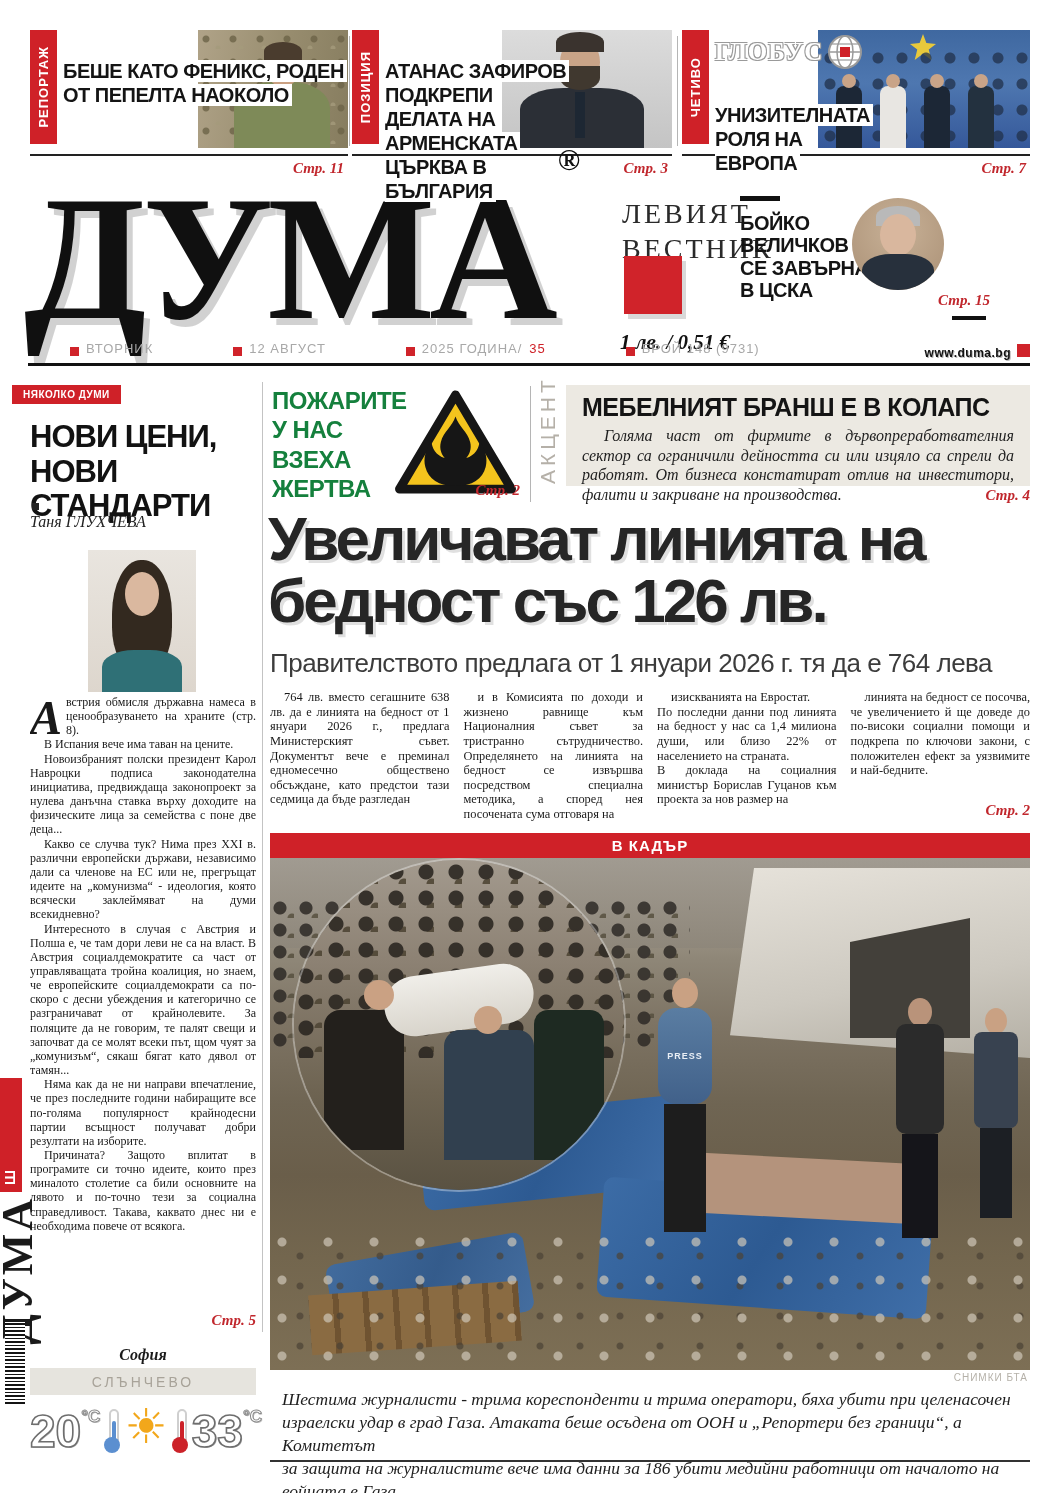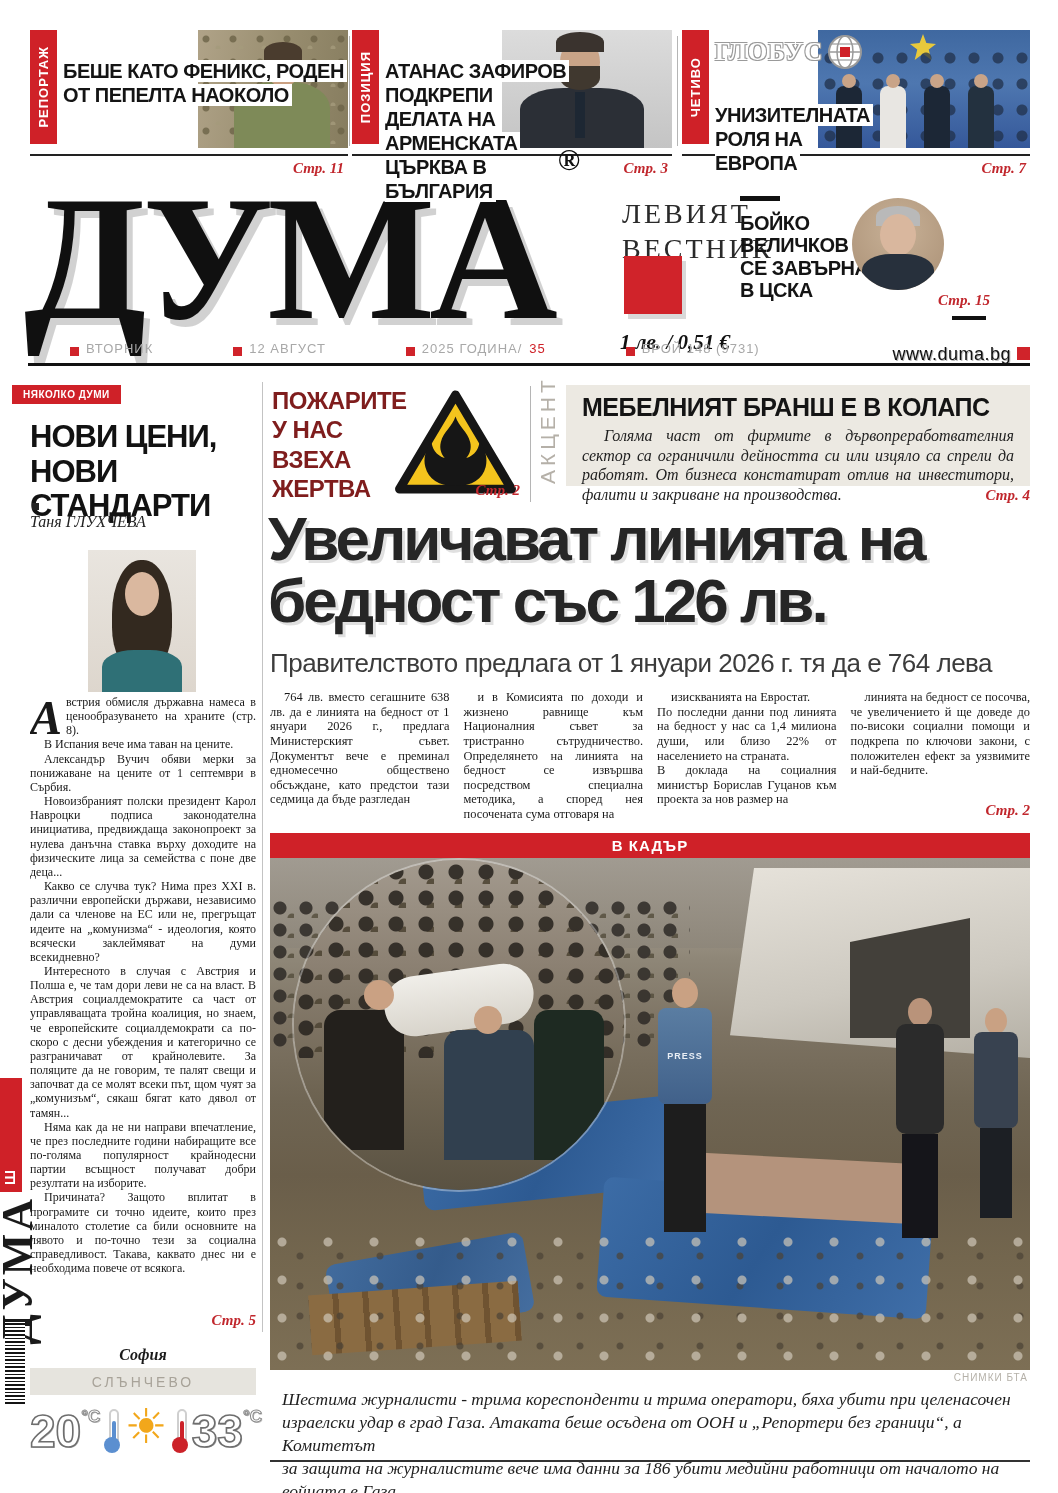--- a/index.html
+++ b/index.html
@@ -67,21 +67,21 @@
   .promo-title{left:740px;top:212px;width:140px;font-family:"Liberation Sans",sans-serif;
        font-weight:bold;font-size:20px;line-height:1.12;color:#141414;letter-spacing:-0.5px;}
   .promo-photo{left:852px;top:198px;width:92px;height:92px;border-radius:50%;overflow:hidden;
        background:radial-gradient(circle at 50% 35%,#c8b197,#a98f74);}
   .promo-photo .hair{position:absolute;left:24px;top:8px;width:44px;height:20px;border-radius:50% 50% 0 0;background:#b9b9b9;}
   .promo-photo .face{position:absolute;left:28px;top:16px;width:36px;height:42px;border-radius:50%;background:#d9b79e;}
   .promo-photo .suit{position:absolute;left:10px;top:56px;width:72px;height:40px;border-radius:40% 40% 0 0;background:#27303c;}
   .promo-page{left:938px;top:292px;}
   .promo-line{left:952px;top:316px;width:34px;height:4px;background:#111;}
   .website{left:0;top:344px;width:1030px;text-align:right;font-family:"Liberation Sans",sans-serif;
-       font-weight:normal;font-size:18px;color:#111;letter-spacing:0.5px;text-shadow:1px 1px 0 #bbb;}
+       font-weight:bold;font-size:12px;color:#111;letter-spacing:0.5px;text-shadow:1px 1px 0 #bbb;}
   .website .wsq{display:inline-block;width:13px;height:13px;background:#d0232a;margin-left:6px;}
   .dateline{left:30px;top:341px;display:flex;gap:40px;font-family:"Liberation Sans",sans-serif;
        font-size:13px;color:#a8a8a8;letter-spacing:1px;align-items:center;}
   .dl-item{display:flex;align-items:flex-end;gap:7px;padding-left:40px;}
   .dl-sq{width:9px;height:9px;background:#d0232a;display:inline-block;}
   .dl-hl{color:#cf2128;}
   .mainrule{left:28px;top:363px;width:1002px;height:3px;background:#111;}
 
   
   .colsep{left:262px;top:382px;width:1px;height:950px;background:#c3c3c3;}
@@ -121,21 +121,21 @@
   .spine-red{left:0;top:1078px;width:22px;height:114px;background:#cf2128;}
   .spine-red span{position:absolute;left:2px;bottom:6px;color:#fff;font-family:"Liberation Sans",sans-serif;
        font-weight:bold;font-size:15px;transform:rotate(-90deg);}
   .spine-duma{left:-8px;top:1196px;writing-mode:vertical-rl;transform:rotate(180deg);
        font-weight:bold;font-size:44px;letter-spacing:3px;color:#1a1a1a;}
   .barcode{left:5px;top:1322px;width:20px;height:82px;
        background:repeating-linear-gradient(0deg,#141414 0 1.6px,#fff 1.6px 3.6px);}
 
   
   .fire-title{left:272px;top:386px;width:128px;font-family:"Liberation Sans",sans-serif;font-weight:bold;
-       font-size:24px;line-height:1.22;color:#7f1d1d;letter-spacing:-0.5px;}
+       font-size:24px;line-height:1.22;color:#15803d;letter-spacing:-0.5px;}
   .fire-icon{left:388px;top:386px;}
   .fire-page{left:400px;top:482px;width:120px;text-align:right;}
   .firesep{left:530px;top:386px;width:1px;height:116px;background:#b5b5b5;}
   .akc-label{left:536px;top:388px;height:96px;writing-mode:vertical-rl;transform:rotate(180deg);
        font-family:"Liberation Sans",sans-serif;font-size:21px;letter-spacing:4px;color:#b5b0a8;}
   .akc-box{left:566px;top:385px;width:464px;height:101px;background:#ece9e2;padding:8px 16px 0 16px;box-sizing:border-box;}
   .akc-title{font-family:"Liberation Sans",sans-serif;font-weight:bold;font-size:25px;color:#141414;letter-spacing:-0.5px;}
   .akc-body{margin-top:4px;font-style:italic;font-size:16px;line-height:1.22;color:#1e1e1e;text-align:justify;text-indent:22px;}
   .akc-page{left:870px;top:487px;width:160px;text-align:right;}
 
@@ -170,21 +170,21 @@
   .gp-pallet{position:absolute;left:40px;top:430px;width:210px;height:60px;transform:rotate(-4deg);
        background:repeating-linear-gradient(90deg,#8a6b42 0 24px,#6f5331 24px 30px);}
   .gp-debris{position:absolute;left:0;bottom:0;width:100%;height:140px;
        background-image:radial-gradient(circle 4px at 12px 12px,#cfc7b8 4px,transparent 5px),
                         radial-gradient(circle 3px at 30px 26px,#4c4336 3px,transparent 4px);
        background-size:46px 38px,40px 30px;opacity:.7;}
   .fig{position:absolute;}
   .fig .head{position:absolute;border-radius:50%;background:#c9a183;}
   .fig-press{left:380px;top:120px;width:70px;height:260px;}
   .fig-press .head{left:22px;top:0;width:26px;height:30px;}
-  .fig-press .vest{position:absolute;left:8px;top:30px;width:54px;height:96px;border-radius:8px;
+  .fig-press .vest{position:absolute;left:8px;top:30px;width:54px;height:96px;border-radius:18px;
        background:linear-gradient(180deg,#5a7da2,#41618a);display:flex;align-items:center;justify-content:center;}
   .fig-press .vest span{color:#e8eef5;font-family:"Liberation Sans",sans-serif;font-weight:bold;font-size:9px;letter-spacing:1px;}
   .fig-press .legs{position:absolute;left:14px;top:126px;width:42px;height:128px;background:#1d1d1d;}
   .fig-right{left:620px;top:140px;width:60px;height:240px;}
   .fig-right .head{left:18px;top:0;width:24px;height:28px;background:#b9937a;}
   .fig-right .body{position:absolute;left:6px;top:26px;width:48px;height:110px;border-radius:10px;background:#2b2b2b;}
   .fig-right .legs{position:absolute;left:12px;top:136px;width:36px;height:104px;background:#15151a;}
   .fig-far{left:700px;top:150px;width:54px;height:210px;}
   .fig-far .head{left:15px;top:0;width:22px;height:26px;}
   .fig-far .body{position:absolute;left:4px;top:24px;width:44px;height:96px;border-radius:8px;background:#384250;}
@@ -328,21 +328,20 @@
   <div class="abs ndbullet"></div>
   <div class="abs ndauthor">Таня ГЛУХЧЕВА</div>
   <div class="abs portrait">
     <div class="hair"></div>
     <div class="face"></div>
     <div class="torso"></div>
   </div>
   <div class="abs optext">
     <p class="op-p first"><span class="dropcap">А</span><span>встрия обмисля държавна намеса в ценообразуването на храните (стр. 8).</span></p>
     <p class="op-p">В Испания вече има таван на цените.</p>
-    <p class="op-p">Александър Вучич обяви мерки за понижаване на цените от 1 септември в Сърбия.</p>
     <p class="op-p">Новоизбраният полски президент Карол Навроцки подписа законодателна инициатива, предвиждаща законопроект за нулева данъчна ставка върху доходите на физическите лица за семейства с поне две деца...</p>
     <p class="op-p">Какво се случва тук? Нима през XXI в. различни европейски държави, независимо дали са членове на ЕС или не, прегръщат идеите на „комунизма“ - идеология, която всячески заклеймяват на думи всекидневно?</p>
     <p class="op-p">Интересното в случая с Австрия и Полша е, че там дори леви не са на власт. В Австрия социалдемократите са част от управляващата тройна коалиция, но знаем, че европейските социалдемократи са по-скоро с десни убеждения и категорично се разграничават от крайнолевите. За поляците да не говорим, те палят свещи и започват да се молят всеки път, щом чуят за „комунизъм“, сякаш бягат като дявол от тамян...</p>
     <p class="op-p">Няма как да не ни направи впечатление, че през последните години набиращите все по-голяма популярност крайнодесни партии всъщност получават добри резултати на изборите.</p>
     <p class="op-p">Причината? Защото вплитат в програмите си точно идеите, които през миналото столетие са били основните на лявото и по-точно тези за социална справедливост. Такава, каквато днес ни е необходима повече от всякога.</p>
   </div>
   <div class="abs pageref oppage">Стр. 5</div>
 
   <div class="abs sofia">София</div>
   <div class="abs sunnybar">СЛЪНЧЕВО</div>

